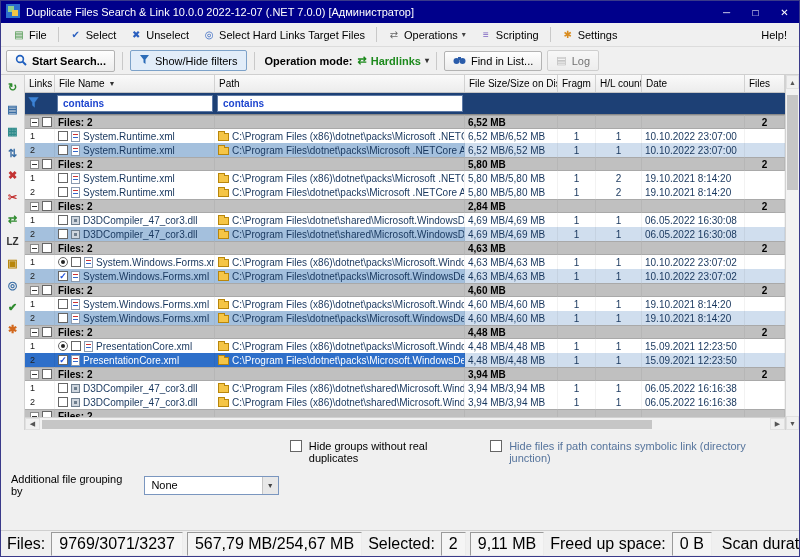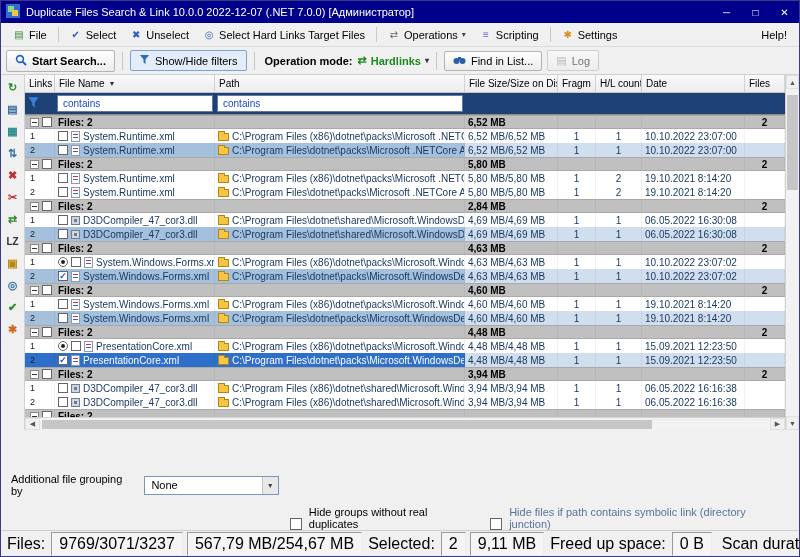--- a/index.html
+++ b/index.html
@@ -51,21 +51,21 @@
 
   
   .grid{display:grid;grid-template-columns:30px 160px 250px 93px 38px 46px 103px 1fr}
   .thead{flex:0 0 18px;background:#f0f0f0;border-bottom:1px solid #c4c4c4}
   .th{display:flex;align-items:center;padding:0 4px;font-size:10px;border-right:1px solid #d2d2d2;overflow:hidden;white-space:nowrap;background:linear-gradient(#fafafa,#ececec)}
   .sort-icon{font-size:7px;color:#333;margin-left:4px}
 
   
   .filter-row{flex:0 0 22px;background:#1d4075;border-bottom:1px solid #8a8a8a}
   .fc{display:flex;align-items:center;padding:1px 2px}
-  .fc-box{background:#fff;border:1px solid #5e7aa6;height:17px;width:100%;display:flex;align-items:center;padding:0 5px;color:#1f46cf;font-weight:normal;font-size:10px}
+  .fc-box{background:#fff;border:1px solid #5e7aa6;height:17px;width:100%;display:flex;align-items:center;padding:0 5px;color:#1f46cf;font-weight:bold;font-size:10px}
 
   
   .tbody{flex:1;overflow:hidden;background:#fff}
   .row{height:14px}
   .cell{display:flex;align-items:center;gap:3px;padding:0 3px;overflow:hidden;white-space:nowrap;font-size:10px;color:#17365d;border-right:1px solid rgba(0,0,0,.05)}
   .c-links{padding-left:5px;color:#222}
   .c-fragm,.c-hl,.c-files{justify-content:center}
   .rownum{font-size:9px;color:#222}
   .group-row .cell{background:#c0c0c0;color:#000;font-weight:bold;border-top:1px solid #a9a9a9;border-bottom:1px solid #a9a9a9}
   .row.hl .c-links,.row.hl .c-name,.row.hl .c-path{background:#a4c0dd}
@@ -86,21 +86,21 @@
   .fi.dll{height:9px;background:#cfd6de;border-color:#6e7e8e}
   .fi.dll::after{content:"";position:absolute;left:2px;top:2px;width:3px;height:3px;background:#6e7e8e}
   .fold{width:11px;height:8px;min-width:11px;background:#f5c546;border:1px solid #b8860b;position:relative;margin-top:2px}
   .fold::before{content:"";position:absolute;top:-3px;left:-1px;width:5px;height:2px;background:#f5c546;border:1px solid #b8860b;border-bottom:none}
 
   
   .bottom{flex:0 0 100px;background:#f0f0f0;padding:10px 10px 0;display:flex;flex-direction:row;gap:11px}
   .opt-row{display:flex;align-items:center;gap:8px}
   .select{width:135px;height:19px;background:#fff;border:1px solid #7a96bf;display:flex;align-items:center;padding-left:6px}
   .sel-arrow{margin-left:auto;width:16px;height:100%;background:#e8e8e8;border-left:1px solid #c5c5c5;display:flex;align-items:center;justify-content:center;font-size:7px;color:#444}
-  .cbrow{display:flex;align-items:flex-end;gap:7px}
+  .cbrow{display:flex;align-items:flex-start;gap:7px}
   .cbrow.blue span:last-child{color:#56749c}
 
   
   .statusbar{flex:0 0 26px;background:#f0f0f0;border-top:1px solid #cfcfcf;display:flex;align-items:center;padding:0 4px;gap:4px;font-size:16px}
   .sb-label{padding:2px 2px;white-space:nowrap}
   .sb-cell{border:1px solid;border-color:#9a9a9a #ececec #ececec #9a9a9a;background:#f5f5f5;padding:2px 7px;white-space:nowrap}
   .sb-spacer{flex:1}
 </style>
 </head>
 <body>

